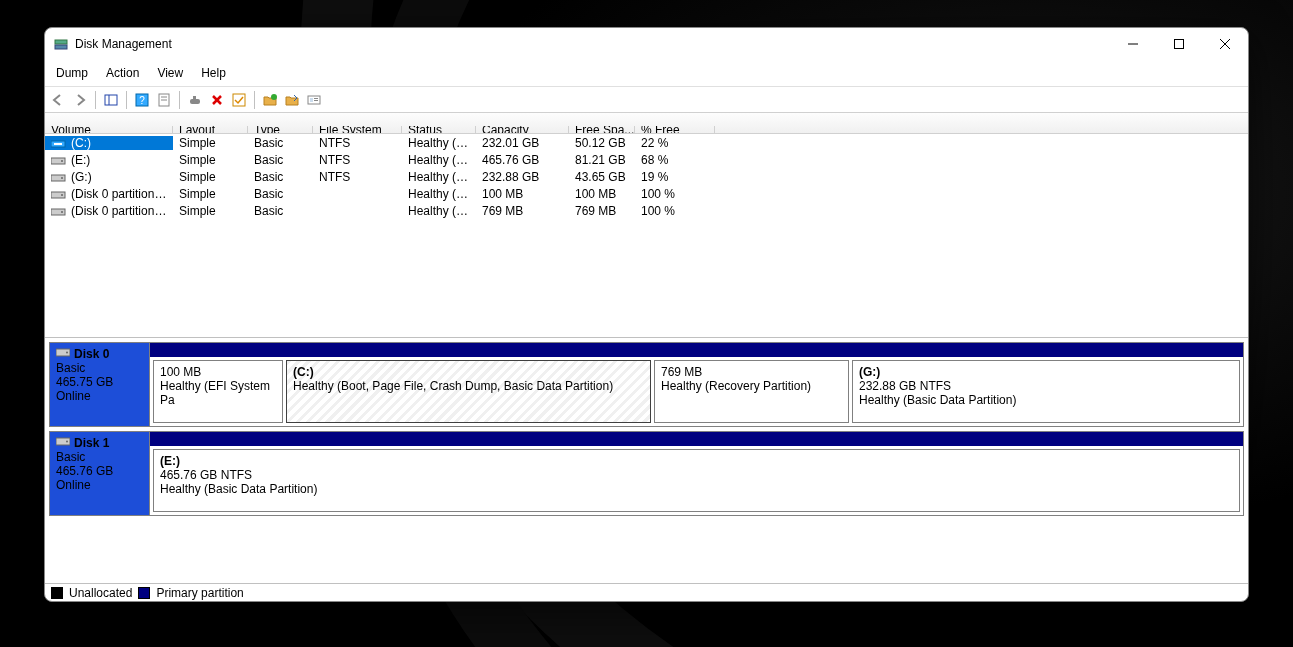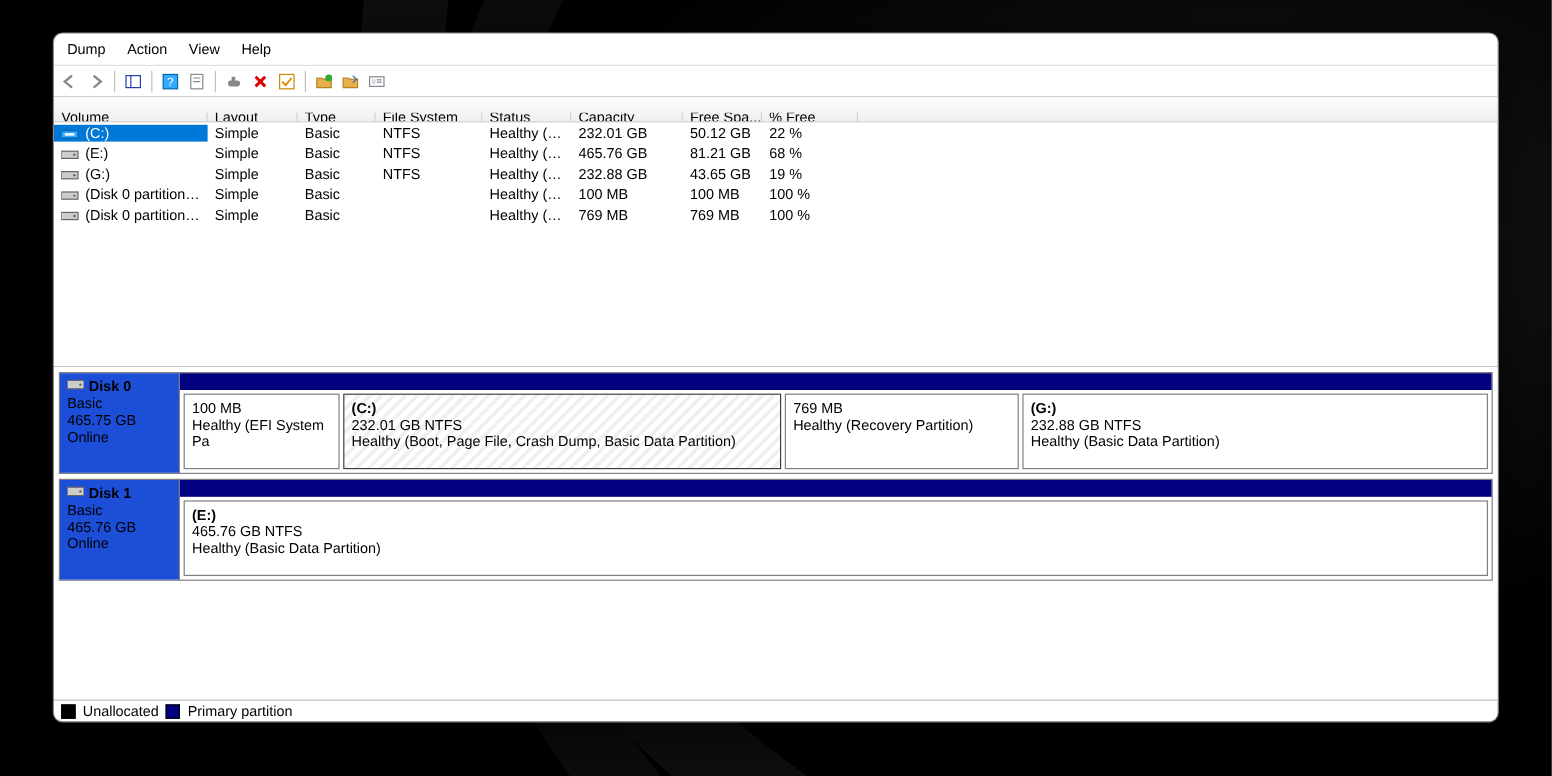--- a/index.html
+++ b/index.html
@@ -60,20 +60,46 @@
 
 .c-vol  { width:128px; } .c-lay { width:75px; } .c-typ { width:65px; } .c-fs { width:89px; }
 .c-stat { width:74px; } .c-cap { width:93px; } .c-free { width:66px; } .c-pct { width:80px; }
 </style>
 </head>
 <body>
 
 <div class="wallpaper"></div>
 
 <div class="window">
+  <div class="titlebar">
+    <span class="titlebar-icon">
+      <svg width="14" height="14" viewBox="0 0 14 14">
+          <rect x="1" y="3" width="12" height="4" fill="#5a8" stroke="#374"></rect>
+          <rect x="1" y="8" width="12" height="4" fill="#58a" stroke="#347"></rect>
+        </svg>
+    </span>
+    <span class="titlebar-title">Disk Management</span>
+    <span class="titlebar-spacer"></span>
+    <div class="winbtn">
+        <svg width="10" height="10">
+          <line x1="0" y1="5" x2="10" y2="5" stroke="#000"></line>
+        </svg>
+      </div>
+    <div class="winbtn">
+        <svg width="10" height="10">
+          <rect x="0.5" y="0.5" width="9" height="9" fill="none" stroke="#000"></rect>
+        </svg>
+      </div>
+    <div class="winbtn close">
+        <svg width="10" height="10">
+          <line x1="0" y1="0" x2="10" y2="10" stroke="currentColor"></line>
+          <line x1="10" y1="0" x2="0" y2="10" stroke="currentColor"></line>
+        </svg>
+      </div>
+  </div>
 
   <div class="menubar">
     <div class="menuitem">Dump</div>
     <div class="menuitem">Action</div>
     <div class="menuitem">View</div>
     <div class="menuitem">Help</div>
   </div>
 
   <div class="toolbar">
     <div class="tb-btn">
@@ -247,21 +273,20 @@
         <div class="disk-parts">
           <div class="primary-bar"></div>
           <div class="parts-container">
             <div class="part-box" style="flex:0 0 130px">
               <div class="pname"></div>
               <div>100 MB</div>
               <div>Healthy (EFI System Pa</div>
             </div>
             <div class="part-box selected" style="flex:0 0 365px">
               <div class="pname">(C:)</div>
-              <div>232.01 GB NTFS</div>
               <div>Healthy (Boot, Page File, Crash Dump, Basic Data Partition)</div>
             </div>
             <div class="part-box" style="flex:0 0 195px">
               <div class="pname"></div>
               <div>769 MB</div>
               <div>Healthy (Recovery Partition)</div>
             </div>
             <div class="part-box" style="flex:1">
               <div class="pname">(G:)</div>
               <div>232.88 GB NTFS</div>

